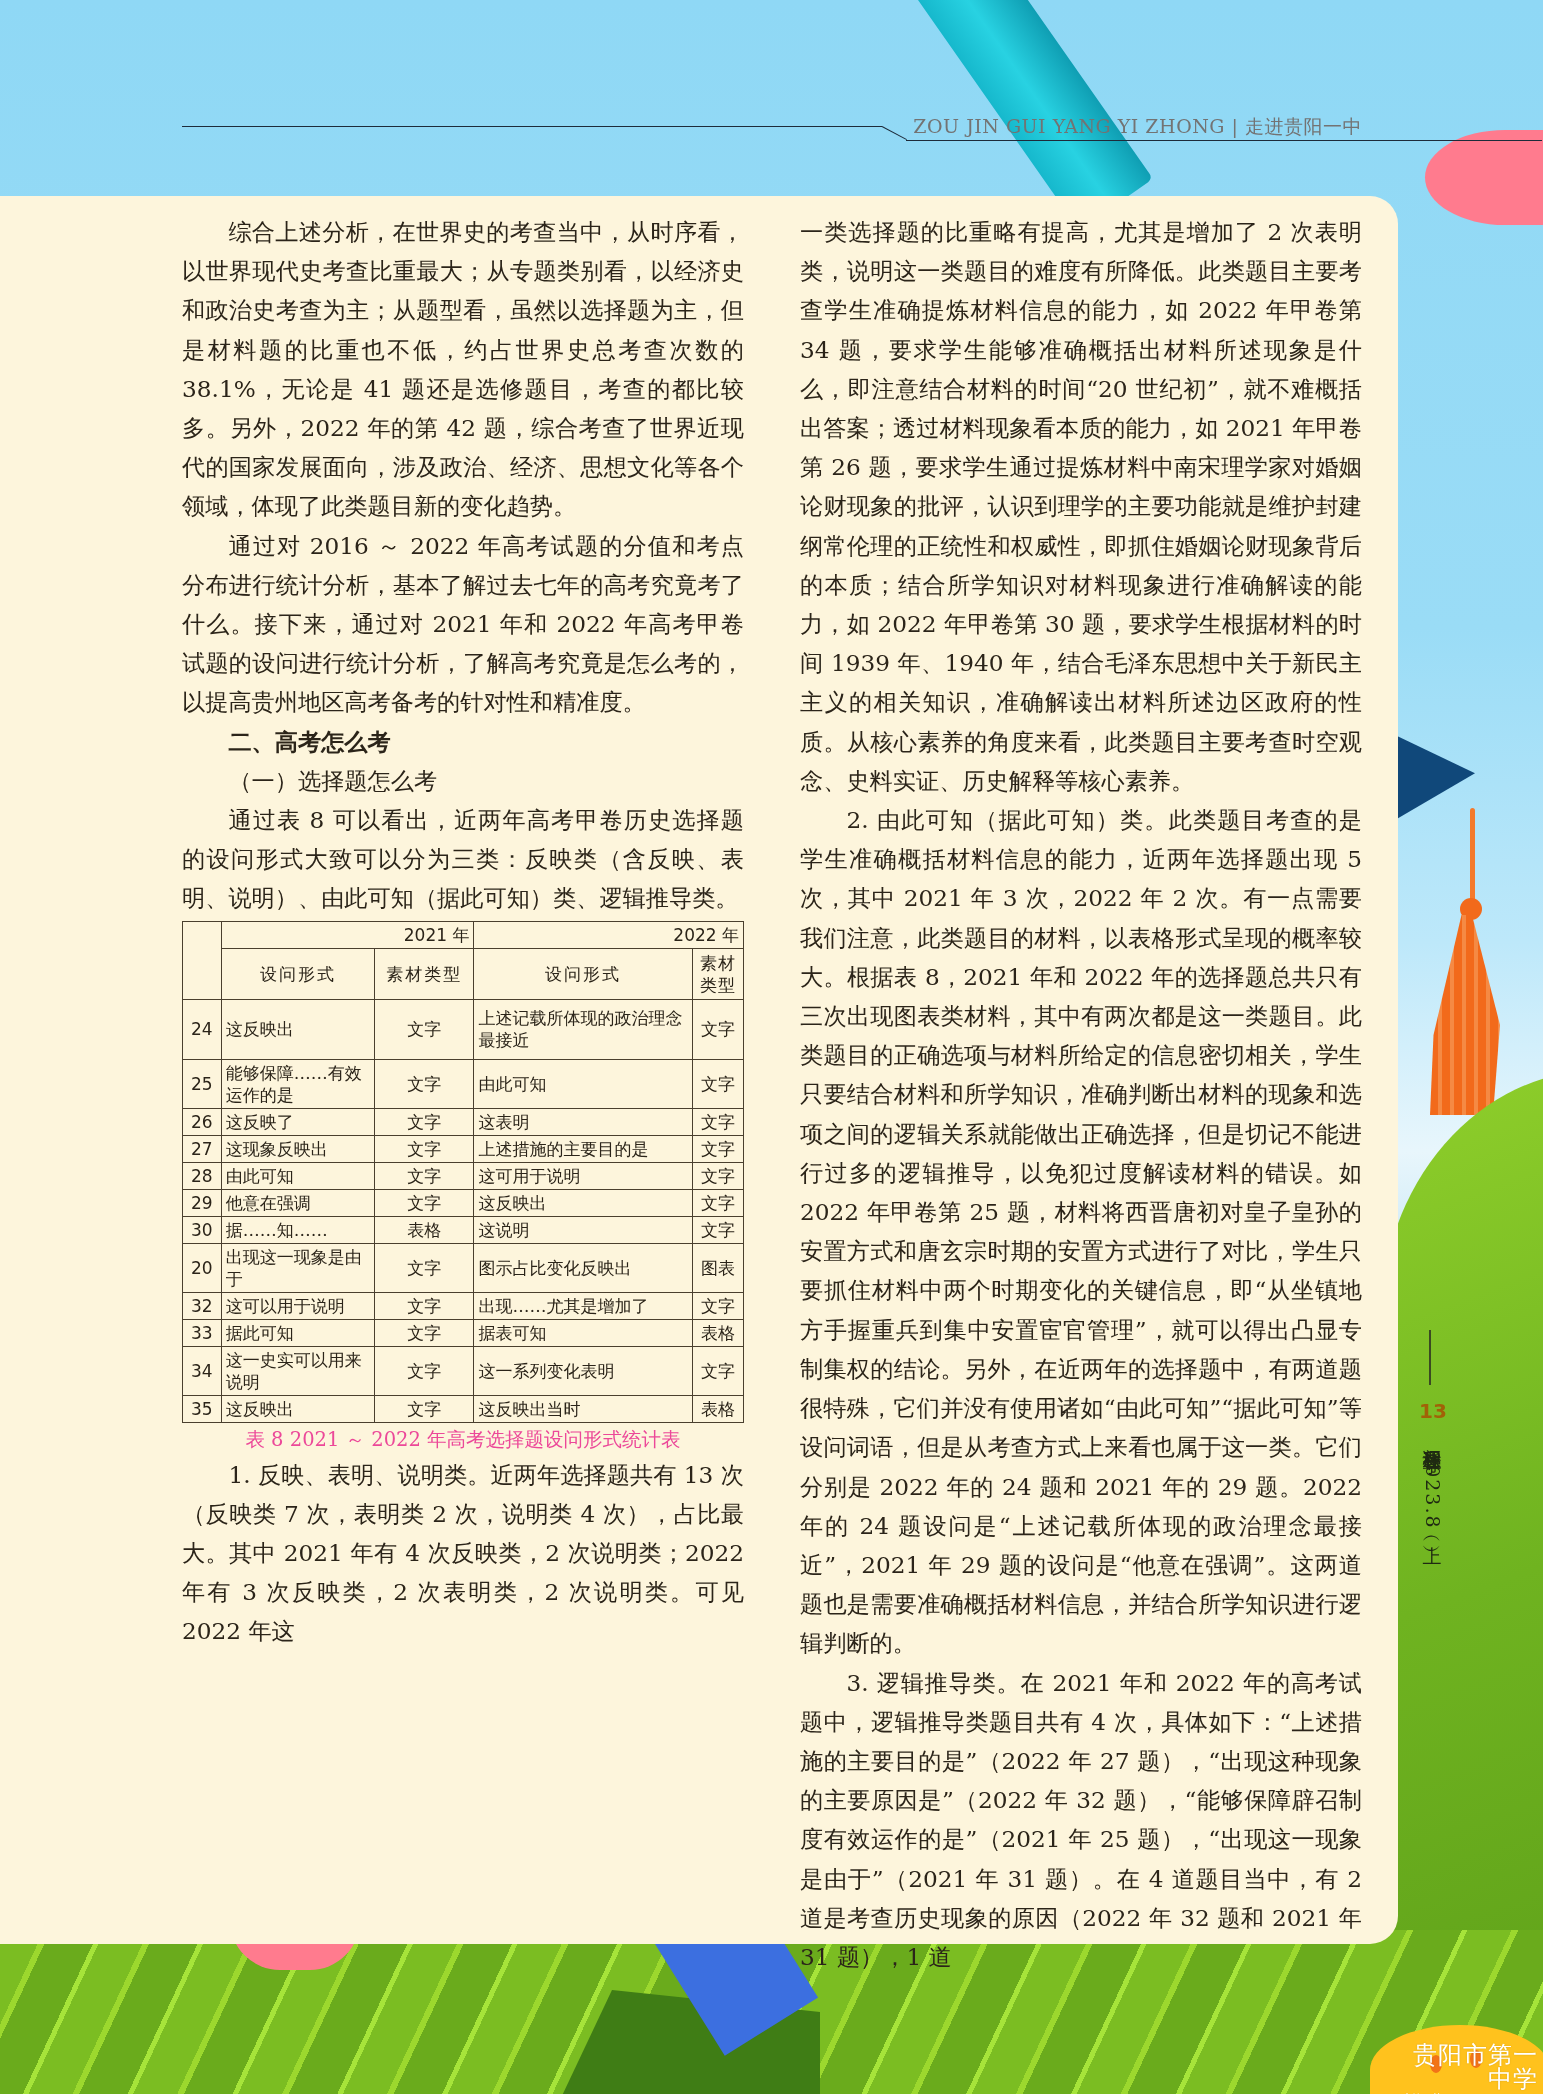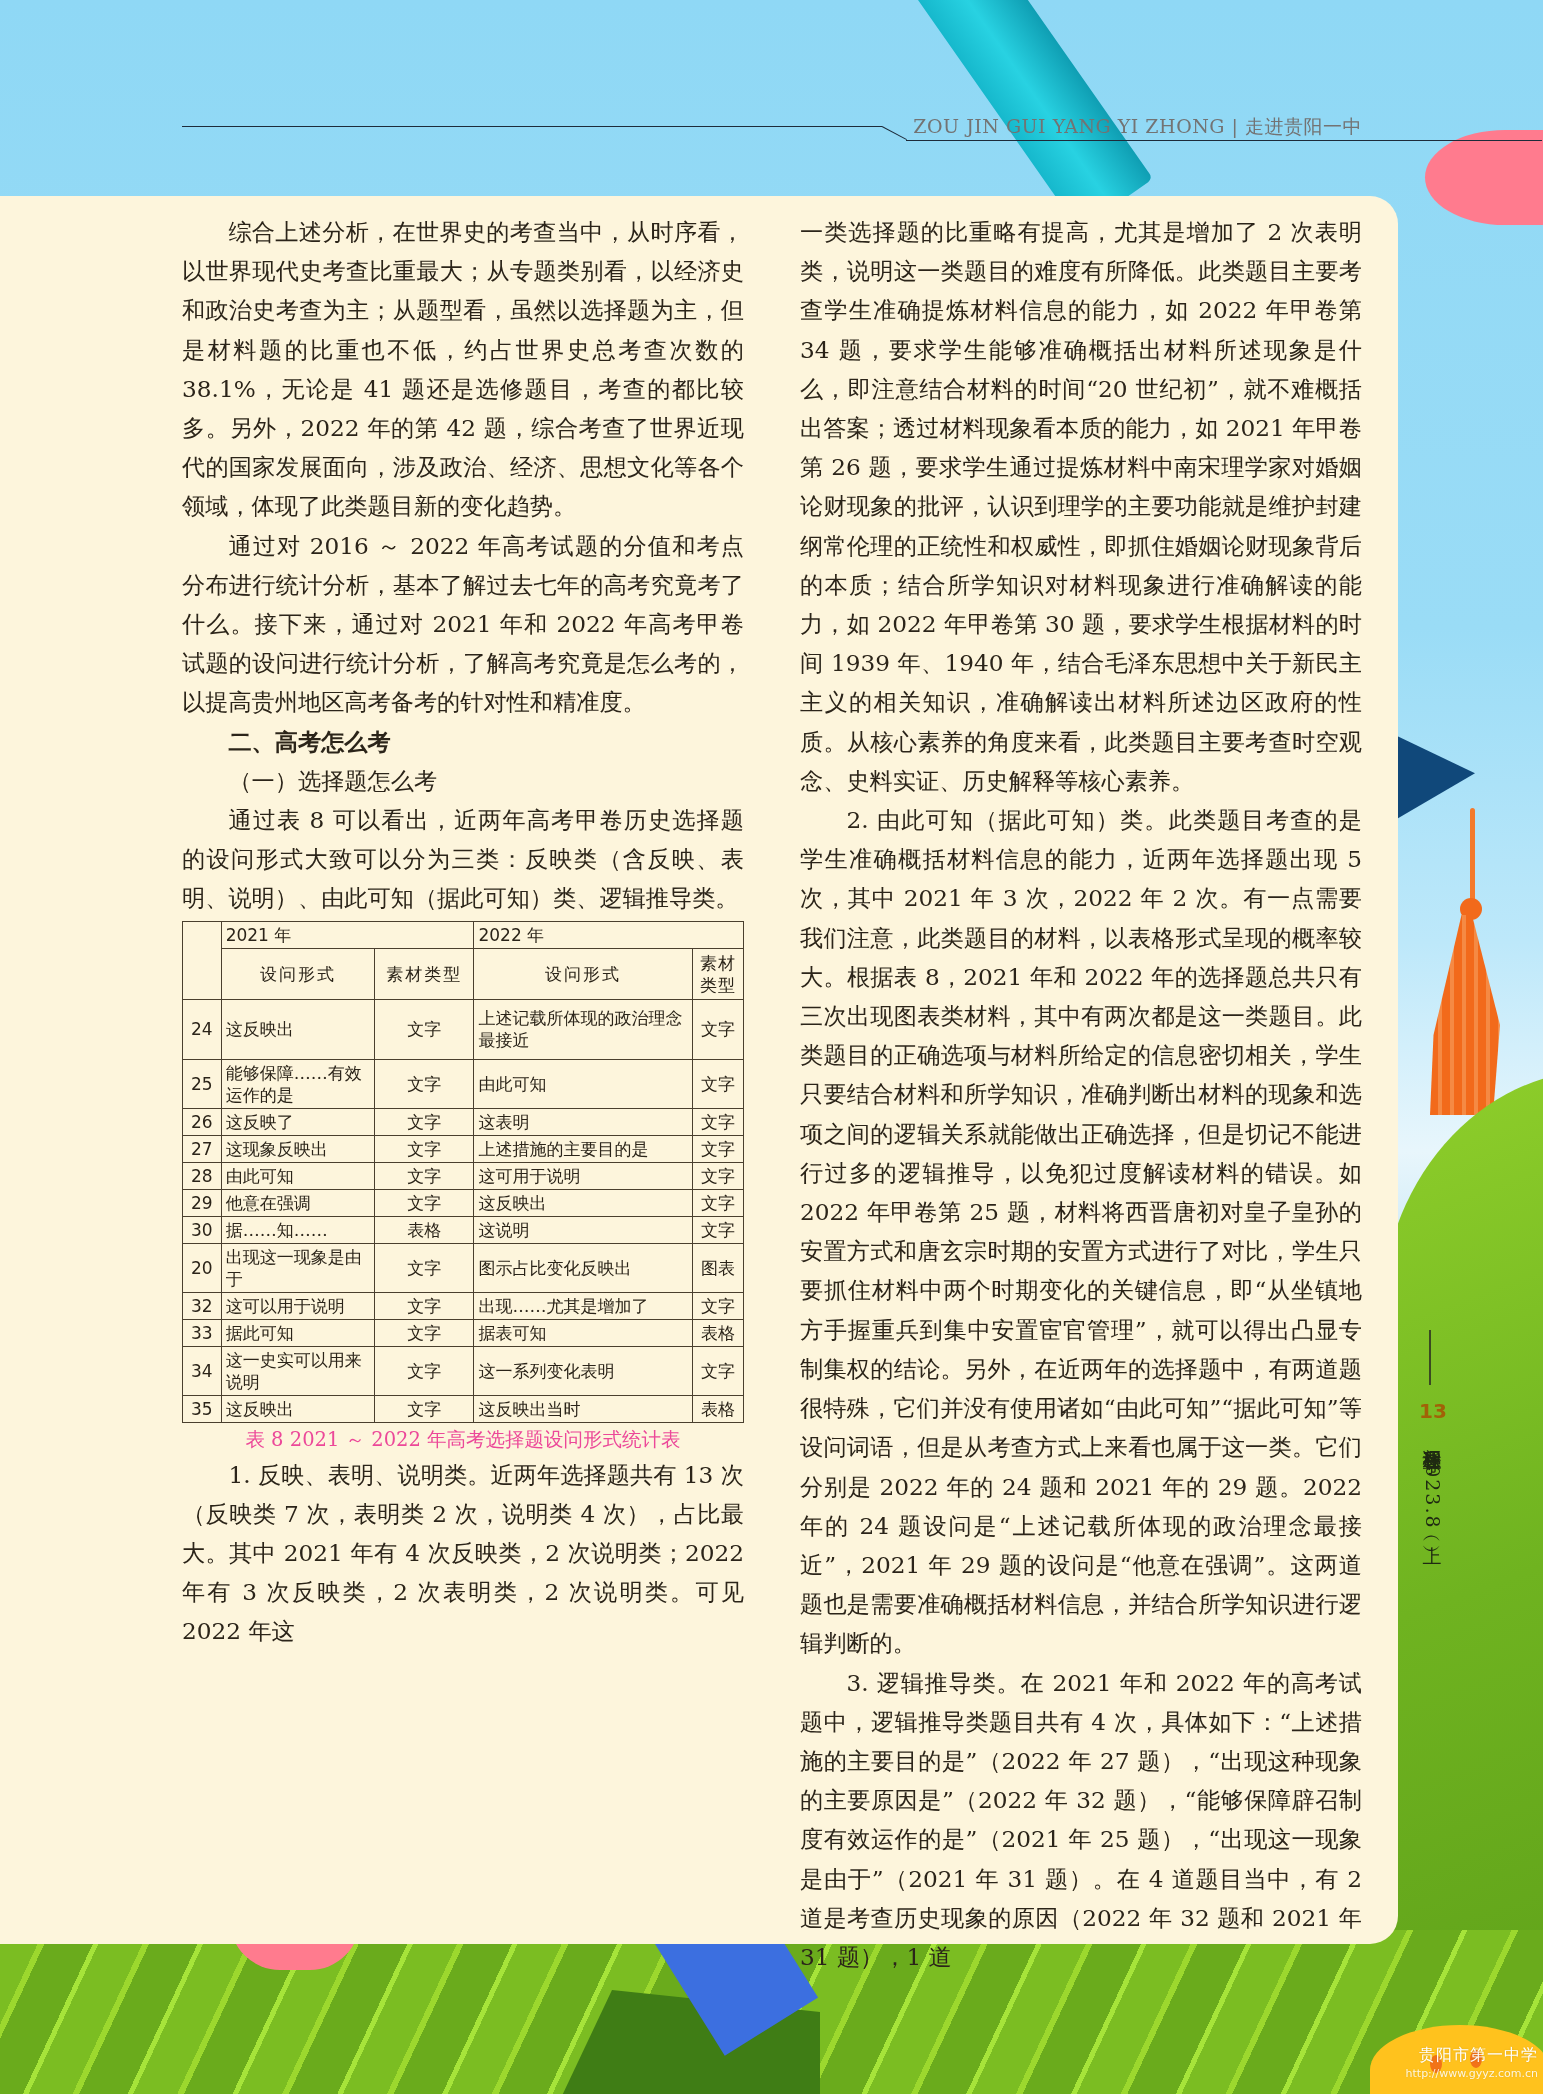--- a/index.html
+++ b/index.html
@@ -43,32 +43,32 @@
   .h2 { font-weight:bold; padding-left:2em; }
   .h3 { padding-left:2em; }
 
   table.stats { border-collapse:collapse; width:562px; margin:3px 0 2px 0; font-size:17px; line-height:22px; color:#2b2419; }
   table.stats td, table.stats th { border:1.5px solid #4a3f2e; padding:2px 4px; font-weight:normal; }
   table.stats .num { width:28px; text-align:center; font-family:"DejaVu Sans", "Liberation Sans", sans-serif; font-size:17px; }
   table.stats .c21q { width:138px; text-align:left; }
   table.stats .c21t { width:86px; text-align:center; }
   table.stats .c22q { width:200px; text-align:left; }
   table.stats .c22t { width:40px; text-align:center; }
-  table.stats .yr { text-align:left; font-family:"DejaVu Sans", "Liberation Sans", sans-serif; height:22px; }
+  table.stats .yr { text-align:right; font-family:"DejaVu Sans", "Liberation Sans", sans-serif; height:22px; }
   table.stats .hd { text-align:center; height:46px; letter-spacing:2px; }
   .caption { text-align:center; font-size:19.5px; line-height:30px; color:#ec4899; }
 
   
   .side { position:absolute; left:1418px; top:1330px; width:30px; }
   .side-line { width:2px; height:55px; background:#3b4a22; margin-left:11px; }
   .side-page { font-family:"DejaVu Sans", "Liberation Sans", sans-serif; font-weight:bold; font-size:20px; color:#a16207; text-align:center; margin-top:14px; }
   .side-text { writing-mode:vertical-rl; font-size:19px; color:#1f2a12; margin:10px auto 0; letter-spacing:2px; }
 
   .watermark { position:absolute; left:1398px; top:2043px; color:#ffffff; font-family:"DejaVu Sans", "Liberation Sans", sans-serif; text-align:right; width:140px; text-shadow:0 0 2px rgba(0,0,0,0.15); }
-  .wm1 { font-size:16px; line-height:24px; letter-spacing:1px; }
+  .wm1 { font-size:24px; line-height:24px; letter-spacing:1px; }
   .wm2 { font-size:11px; line-height:14px; opacity:0.85; }
 </style>
 </head>
 <body>
 
 <div class="deco pencil-top"></div>
 <div class="deco pink-leaf"></div>
 <div class="deco cap"></div>
 <div class="deco tassel-cord"></div>
 <div class="deco tassel-knot"></div>

